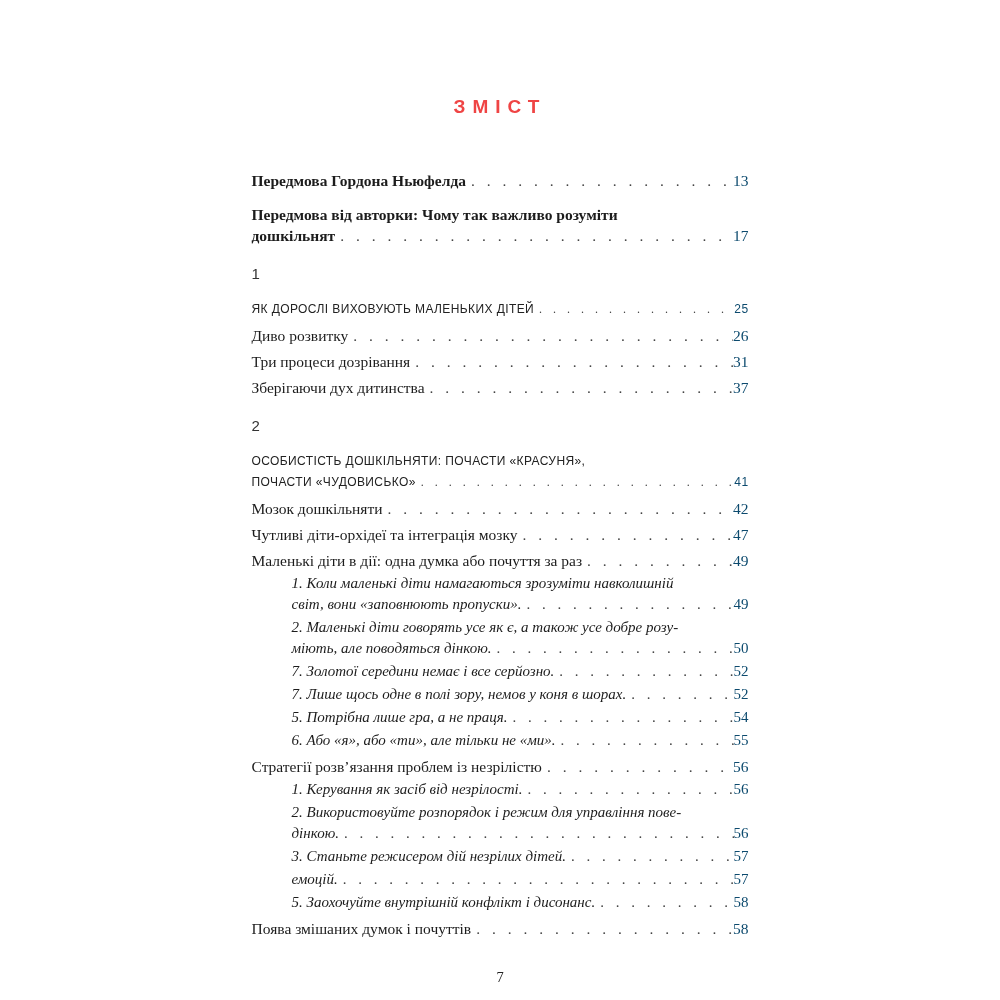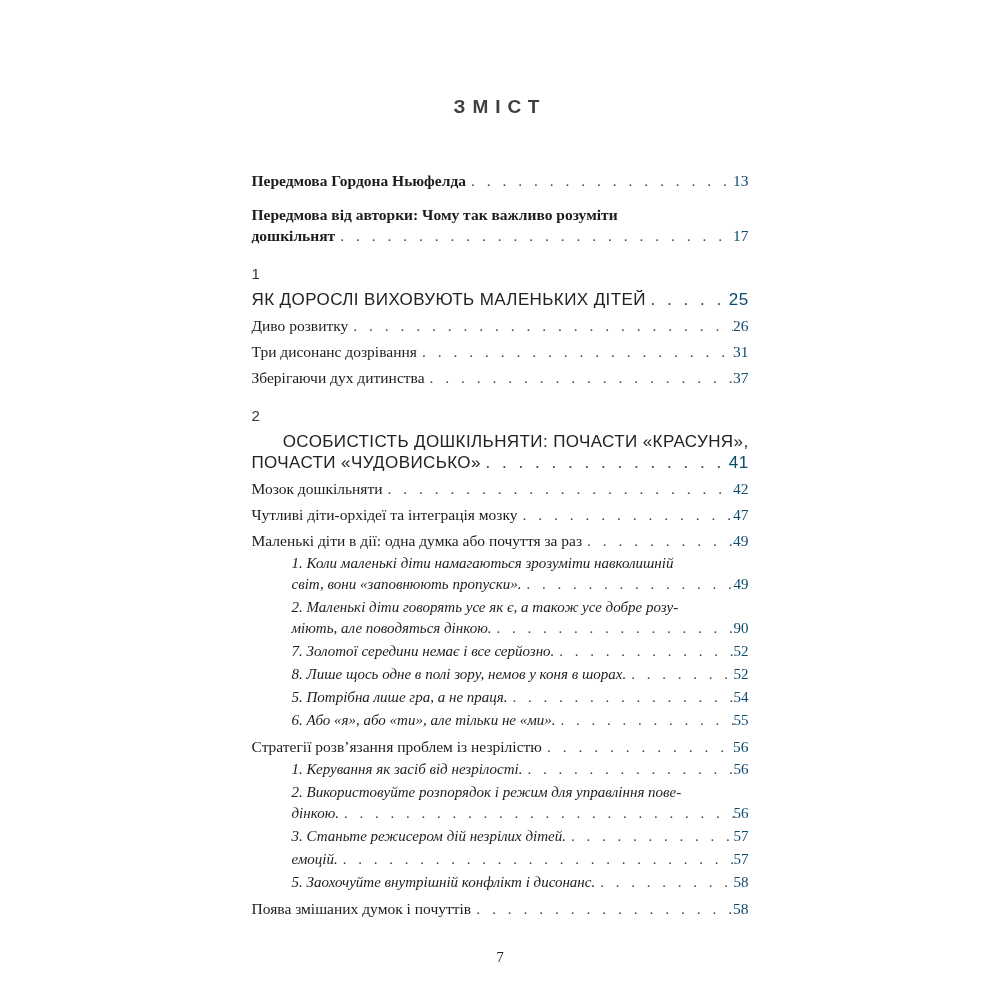--- a/index.html
+++ b/index.html
@@ -19,39 +19,38 @@
     margin: 0 auto;
     padding-top: 96px;
   }
   h1.toc-title {
     font-family: "Liberation Sans", sans-serif;
     font-size: 19px;
     font-weight: bold;
     letter-spacing: 7px;
     text-align: center;
     margin: 0 0 52px 0;
-    color: #404040;
+    color: #ef4444;
   }
   #toc { font-size: 15.5px; line-height: 21px; }
 
   .entry { margin-top: 5px; }
   .entry.bold { margin-top: 13px; font-weight: bold; }
   .entry.number {
     margin-top: 17px;
     font-family: "Liberation Sans", sans-serif;
     font-size: 15px;
     color: #333;
   }
   .entry.chapter {
-    margin-top: 5px;
+    margin-top: 15px;
     font-family: "Liberation Sans", sans-serif;
-    font-size: 17px;
+    font-size: 12px;
     letter-spacing: 0.4px;
     color: #222;
-    text-align: right;
   }
   .entry.plain { margin-top: 5px; }
   .entry.sub {
     margin-top: 2px;
     margin-left: 40px;
     font-style: italic;
     font-size: 15px;
   }
 
   .tline { white-space: nowrap; }
@@ -123,21 +122,21 @@
       </div>
       <div class="entry plain">
         <div class="trow">
           <span class="tlabel">Диво розвитку</span>
           <span class="dots"></span>
           <span class="pnum">26</span>
         </div>
       </div>
       <div class="entry plain">
         <div class="trow">
-          <span class="tlabel">Три дисонанс дозрівання</span>
+          <span class="tlabel">Три процеси дозрівання</span>
           <span class="dots"></span>
           <span class="pnum">31</span>
         </div>
       </div>
       <div class="entry plain">
         <div class="trow">
           <span class="tlabel">Зберігаючи дух дитинства</span>
           <span class="dots"></span>
           <span class="pnum">37</span>
         </div>
@@ -182,33 +181,33 @@
           <span class="tlabel">світ, вони «заповнюють пропуски».</span>
           <span class="dots"></span>
           <span class="pnum">49</span>
         </div>
       </div>
       <div class="entry sub">
         <div class="tline">2. Маленькі діти говорять усе як є, а також усе добре розу-</div>
         <div class="trow">
           <span class="tlabel">міють, але поводяться дінкою.</span>
           <span class="dots"></span>
-          <span class="pnum">90</span>
+          <span class="pnum">50</span>
         </div>
       </div>
       <div class="entry sub">
         <div class="trow">
           <span class="tlabel">7. Золотої середини немає і все серйозно.</span>
           <span class="dots"></span>
           <span class="pnum">52</span>
         </div>
       </div>
       <div class="entry sub">
         <div class="trow">
-          <span class="tlabel">8. Лише щось одне в полі зору, немов у коня в шорах.</span>
+          <span class="tlabel">7. Лише щось одне в полі зору, немов у коня в шорах.</span>
           <span class="dots"></span>
           <span class="pnum">52</span>
         </div>
       </div>
       <div class="entry sub">
         <div class="trow">
           <span class="tlabel">5. Потрібна лише гра, а не праця.</span>
           <span class="dots"></span>
           <span class="pnum">54</span>
         </div>

